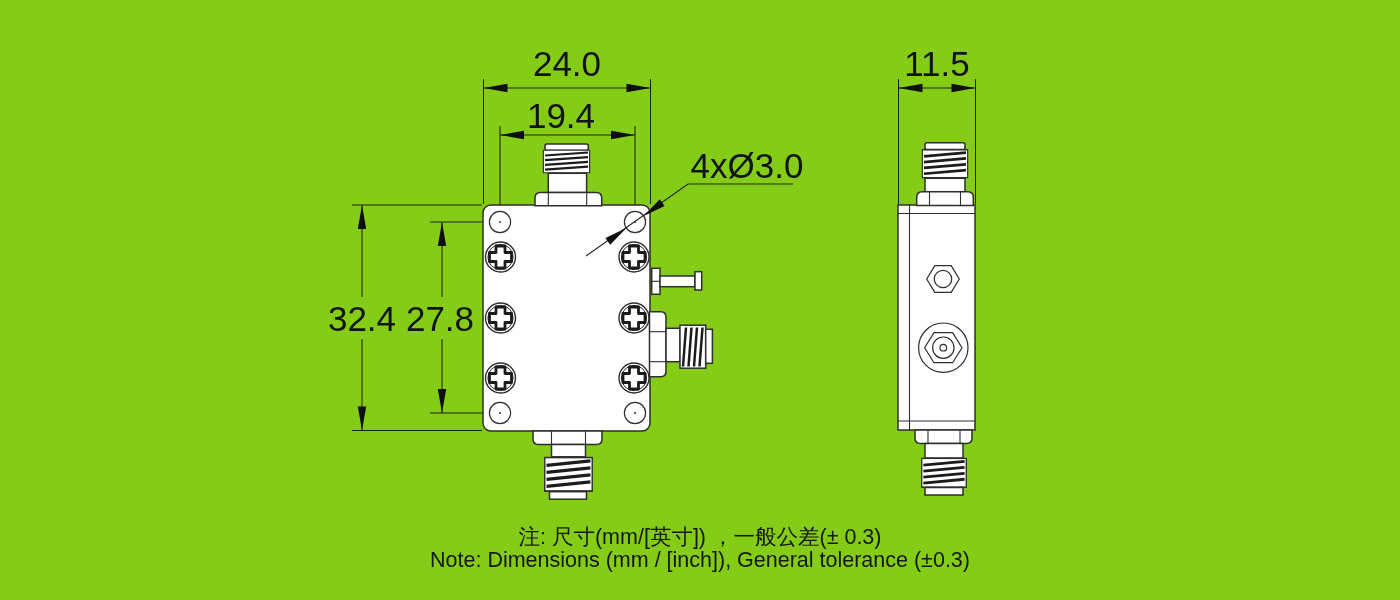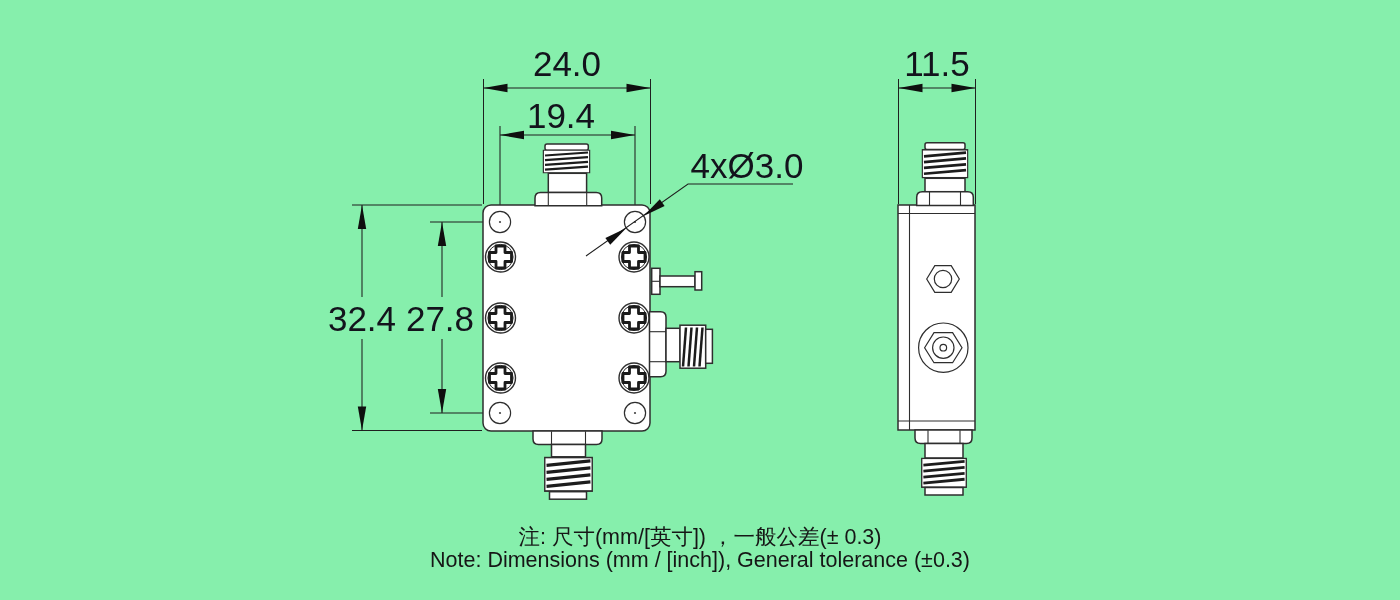--- a/index.html
+++ b/index.html
@@ -1,16 +1,16 @@
 <!DOCTYPE html>
 <html><head>
 <meta charset="utf-8">
 <style>
   html,body{margin:0;padding:0;background:#fff;}
-  .stage{position:relative;width:1400px;height:600px;background:#86efac;overflow:hidden;
+  .stage{position:relative;width:1400px;height:600px;background:#84cc16;overflow:hidden;
          font-family:"Liberation Sans",sans-serif;text-align:right;}
   svg{position:absolute;left:0;top:0;}
   .part  {fill:#ffffff;stroke:#2e2e2e;stroke-width:1.5;}
   .thin  {fill:none;stroke:#2e2e2e;stroke-width:1.1;}
   .detail{fill:none;stroke:#2e2e2e;stroke-width:1.2;}
   .dim   {fill:none;stroke:#1f1f1f;stroke-width:1.05;}
   .arr   {fill:#0f0f0f;stroke:none;}
   .dimtxt{font-family:"Liberation Sans",sans-serif;font-size:35px;fill:#13131c;}
   .notetxt{font-family:"Liberation Sans",sans-serif;font-size:21.5px;fill:#161616;}
 </style>

